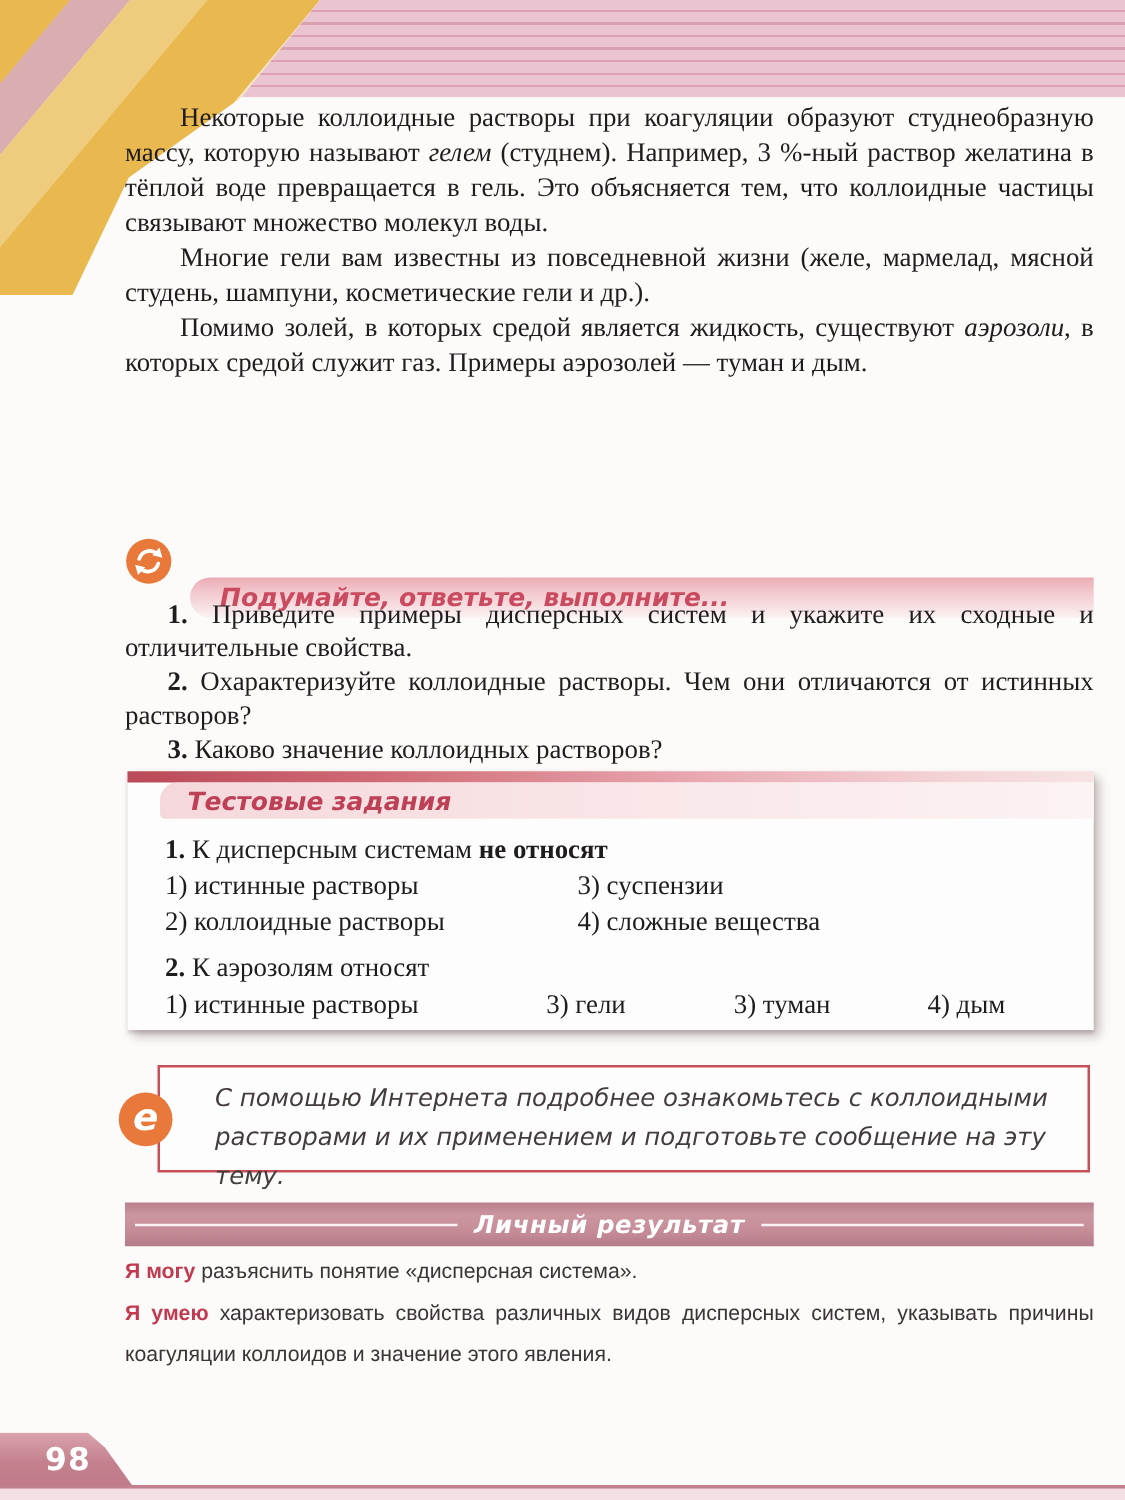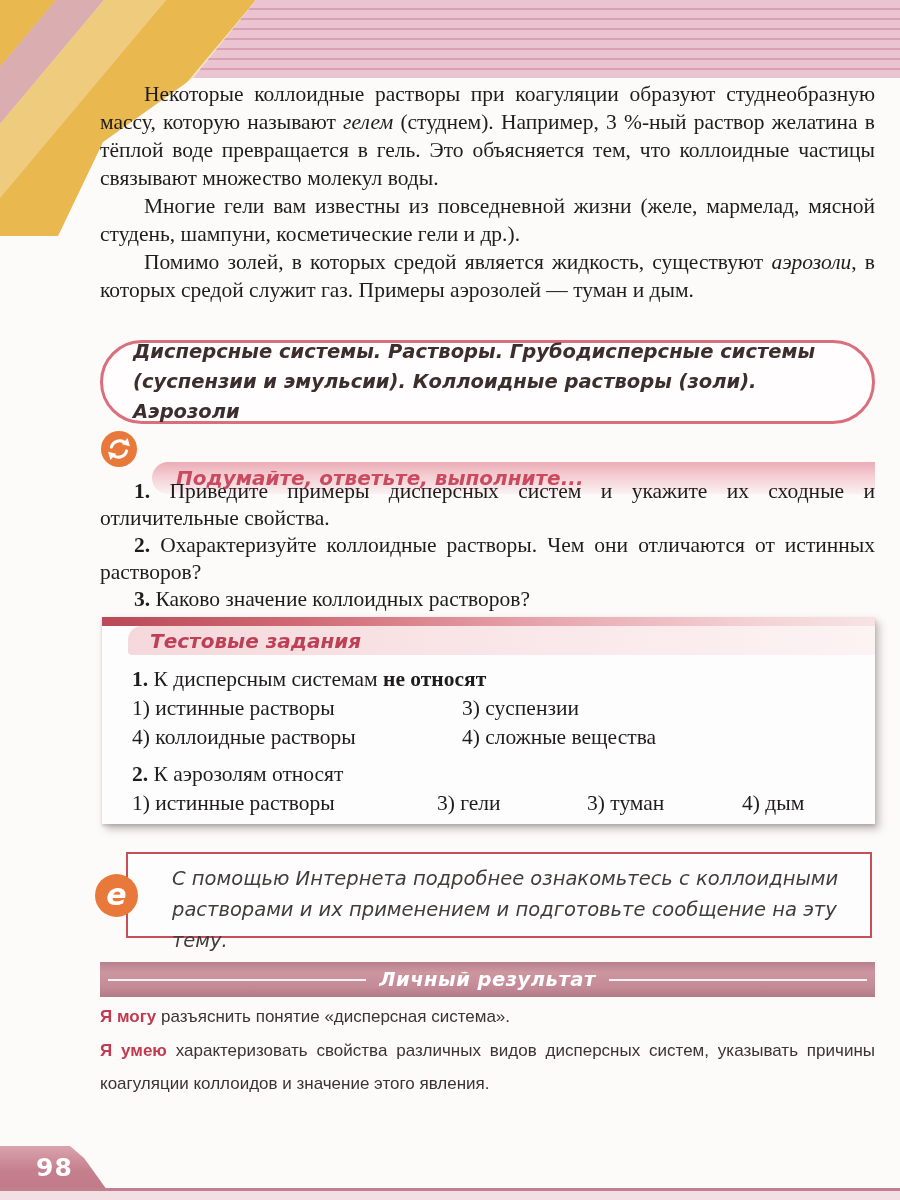--- a/index.html
+++ b/index.html
@@ -150,23 +150,20 @@
     </div>
     <div class="deco-pink"></div>
   </div>
 
   <div class="bodytext">
     <p><span>Некоторые коллоидные растворы при коагуляции образуют студне­образную массу, которую называют </span><i>гелем</i><span> (студнем). Например, 3 %-ный раствор желатина в тёплой воде превращается в гель. Это объясняется тем, что коллоидные частицы связывают множество молекул воды.</span></p>
     <p>Многие гели вам известны из повседневной жизни (желе, мармелад, мясной студень, шампуни, косметические гели и др.).</p>
     <p><span>Помимо золей, в которых средой является жидкость, существуют </span><i>аэрозоли</i><span>, в которых средой служит газ. Примеры аэрозолей — туман и дым.</span></p>
   </div>
 
-  <div class="keybox">
-    <span>Дисперсные системы. Растворы. Грубодисперсные системы (суспензии и эмульсии). Коллоидные растворы (золи). Аэрозоли</span>
-  </div>
 
   <div class="think-head">
     <span class="icon">
       <svg viewBox="0 0 40 40" width="38" height="38">
         <circle cx="20" cy="20" r="19" fill="#e8793b"></circle>
         <path d="M12 18 A 9 9 0 0 1 26.5 13.5" fill="none" stroke="#fff" stroke-width="3.2" stroke-linecap="round"></path>
         <polygon points="29,8.5 31.5,17 23,15" fill="#fff"></polygon>
         <path d="M28 22 A 9 9 0 0 1 13.5 26.5" fill="none" stroke="#fff" stroke-width="3.2" stroke-linecap="round"></path>
         <polygon points="11,31.5 8.5,23 17,25" fill="#fff"></polygon>
       </svg>
@@ -185,21 +182,21 @@
   <div class="testcard">
     <div class="topbar"></div>
     <div class="pill">
       <span class="test-title">Тестовые задания</span>
     </div>
     <div class="cardbody">
       <p><b>1.</b> <span>К дисперсным системам </span><b>не относят</b></p>
       <div class="opt-grid">
         <span>1) истинные растворы</span>
         <span>3) суспензии</span>
-        <span>4) коллоидные растворы</span>
+        <span>2) коллоидные растворы</span>
         <span>4) сложные вещества</span>
       </div>
       <p class="q2head"><b>2.</b> <span>К аэрозолям относят</span></p>
       <div class="opt-grid4">
         <span>1) истинные растворы</span>
         <span>3) гели</span>
         <span>3) туман</span>
         <span>4) дым</span>
       </div>
     </div>

